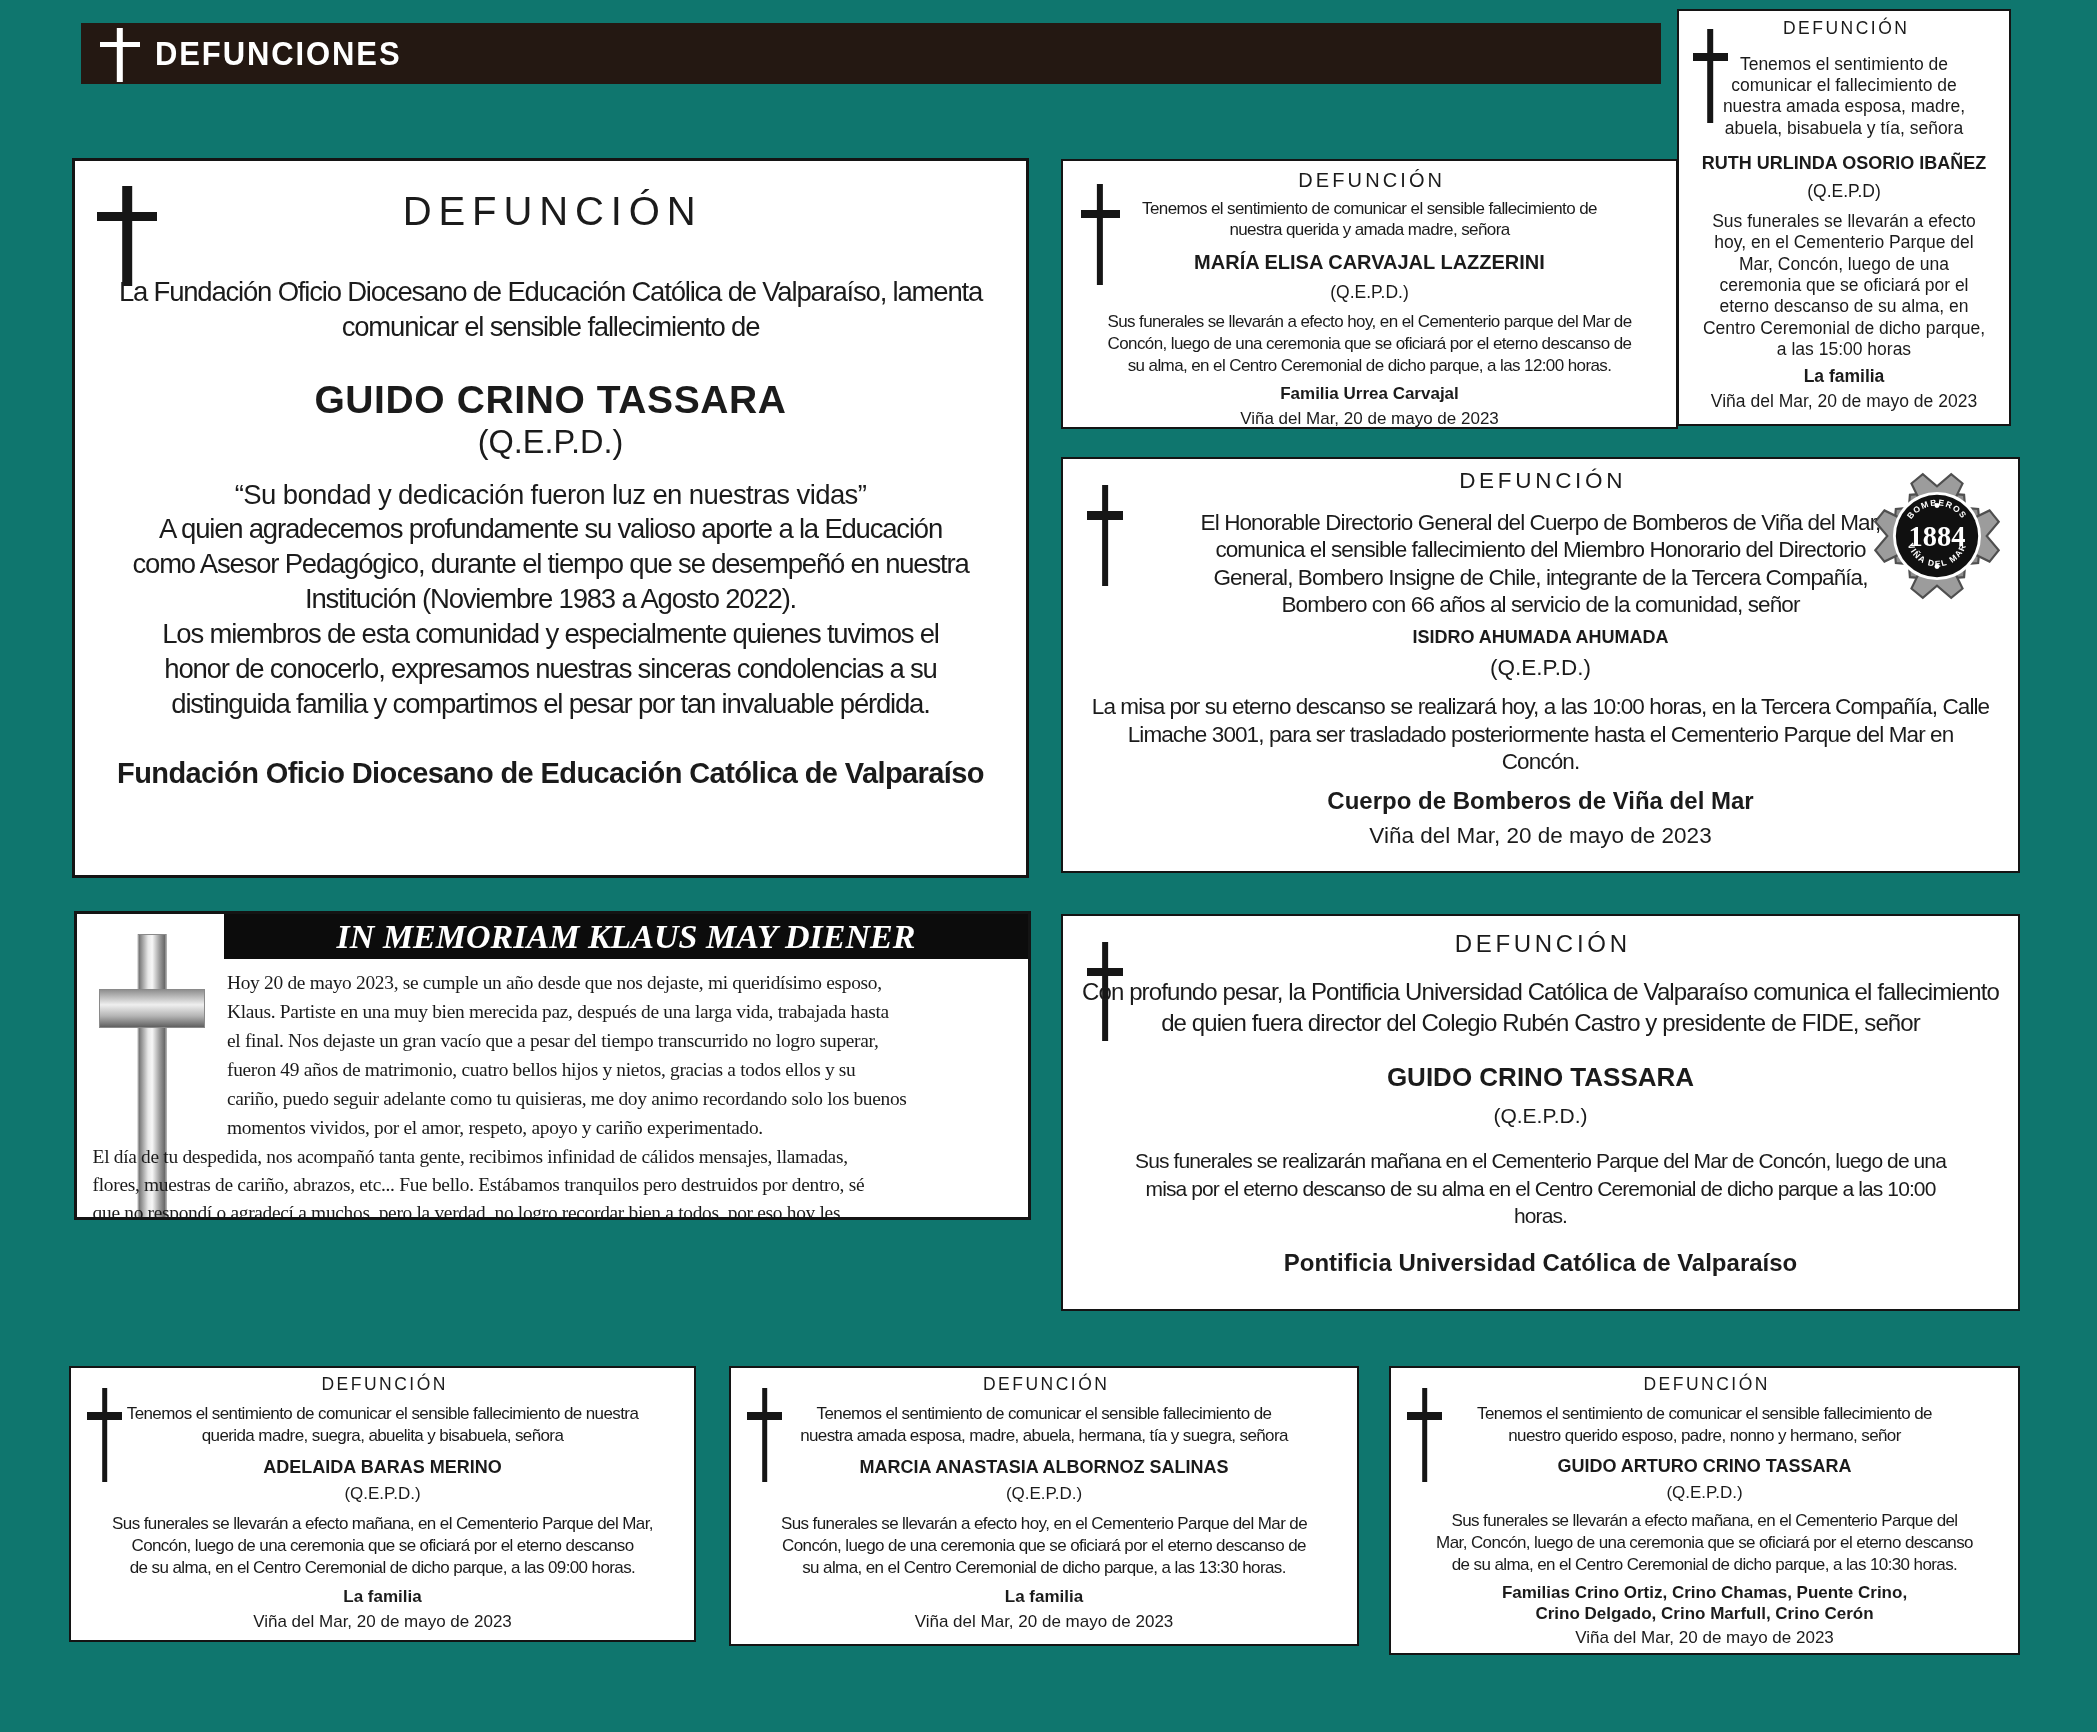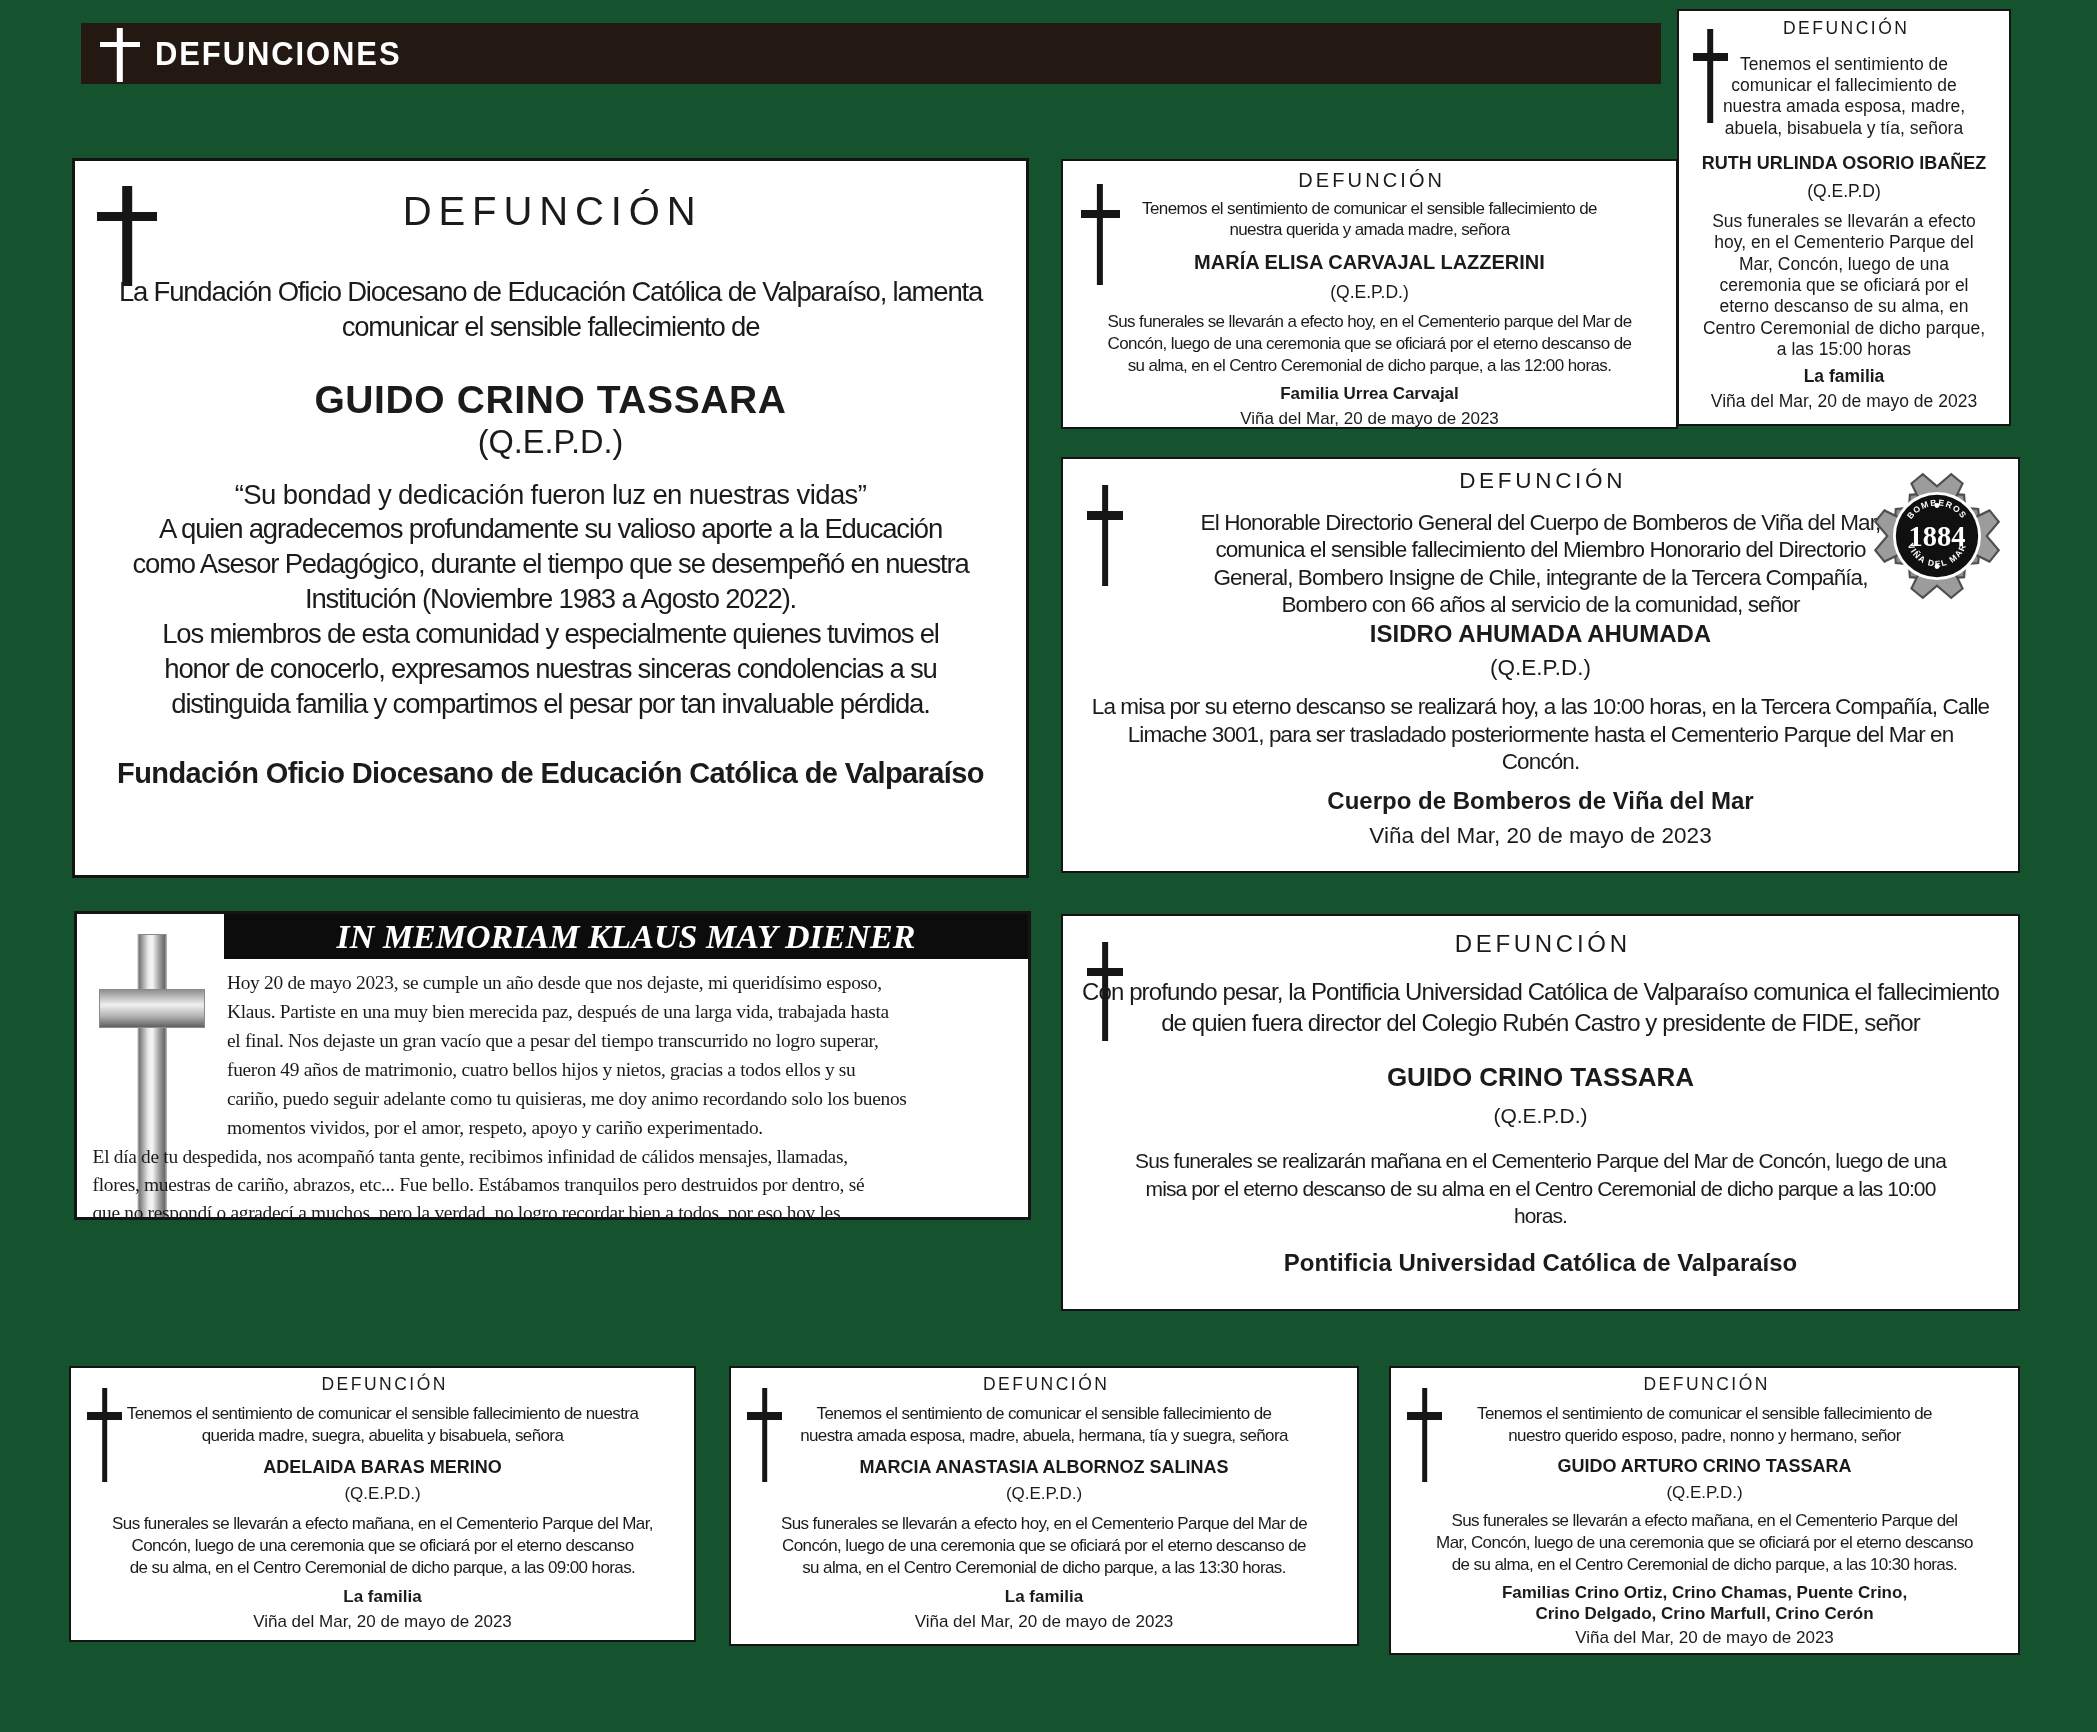--- a/index.html
+++ b/index.html
@@ -1,16 +1,16 @@
 <!DOCTYPE html>
 <html style="font-size:10px"><head>
 <meta charset="utf-8">
 <style>
   html,body{margin:0;padding:0;background:#ffffff;}
-  .page{position:relative;width:2097px;height:1732px;background:#14532d;
+  .page{position:relative;width:2097px;height:1732px;background:#0f766e;
         font-family:"Liberation Sans",sans-serif;color:#1b1b1b;overflow:hidden;}
 
   
   .bar{position:absolute;left:81px;top:23px;width:1580px;height:61px;background:#241812;}
   .bar-label{position:absolute;left:74px;top:0;line-height:61px;font-size:31px;font-weight:bold;
              letter-spacing:1.9px;color:#ffffff;transform:scaleY(1.1);transform-origin:left center;}
 
   
   .cross{position:absolute;--c:#161616;}
   .cross::before{content:"";position:absolute;left:50%;top:0;width:16%;height:100%;
@@ -138,21 +138,21 @@
       <text fill="#ffffff" font-family="Liberation Sans,sans-serif" font-size="12" font-weight="bold" letter-spacing="2">
         <textPath href="#arcBot" startOffset="50%" text-anchor="middle">VIÑA DEL MAR</textPath>
       </text>
     </svg>
 
     <div class="t title" style="font-size:22.5px;letter-spacing:3.7px;margin-top:8.7px;">DEFUNCIÓN</div>
     <div class="t lines" style="font-size:22.5px;letter-spacing:-0.9px;line-height:1.22;margin-top:15px;width:800px;margin-left:auto;margin-right:auto;">El Honorable Directorio General del Cuerpo de Bomberos de Viña del Mar,
 comunica el sensible fallecimiento del Miembro Honorario del Directorio
 General, Bombero Insigne de Chile, integrante de la Tercera Compañía,
 Bombero con 66 años al servicio de la comunidad, señor</div>
-    <div class="t name" style="font-size:24px;margin-top:2px;text-align:center;">ISIDRO AHUMADA AHUMADA</div>
+    <div class="t name" style="font-size:18px;margin-top:9px;text-align:center;">ISIDRO AHUMADA AHUMADA</div>
     <div class="t" style="font-size:22.5px;margin-top:6.2px;">(Q.E.P.D.)</div>
     <div class="t lines" style="font-size:22.5px;letter-spacing:-0.9px;line-height:1.22;margin-top:12.5px;">La misa por su eterno descanso se realizará hoy, a las 10:00 horas, en la Tercera Compañía, Calle
 Limache 3001, para ser trasladado posteriormente hasta el Cementerio Parque del Mar en
 Concón.</div>
     <div class="t sig" style="font-size:24px;margin-top:11.2px;">Cuerpo de Bomberos de Viña del Mar</div>
     <div class="t" style="font-size:22.5px;margin-top:8.7px;">Viña del Mar, 20 de mayo de 2023</div>
   </div>
 
   <div class="box thick serif" style="left:74px;top:911px;width:957px;height:309px;">
     <div class="band" style="left:147px;">

